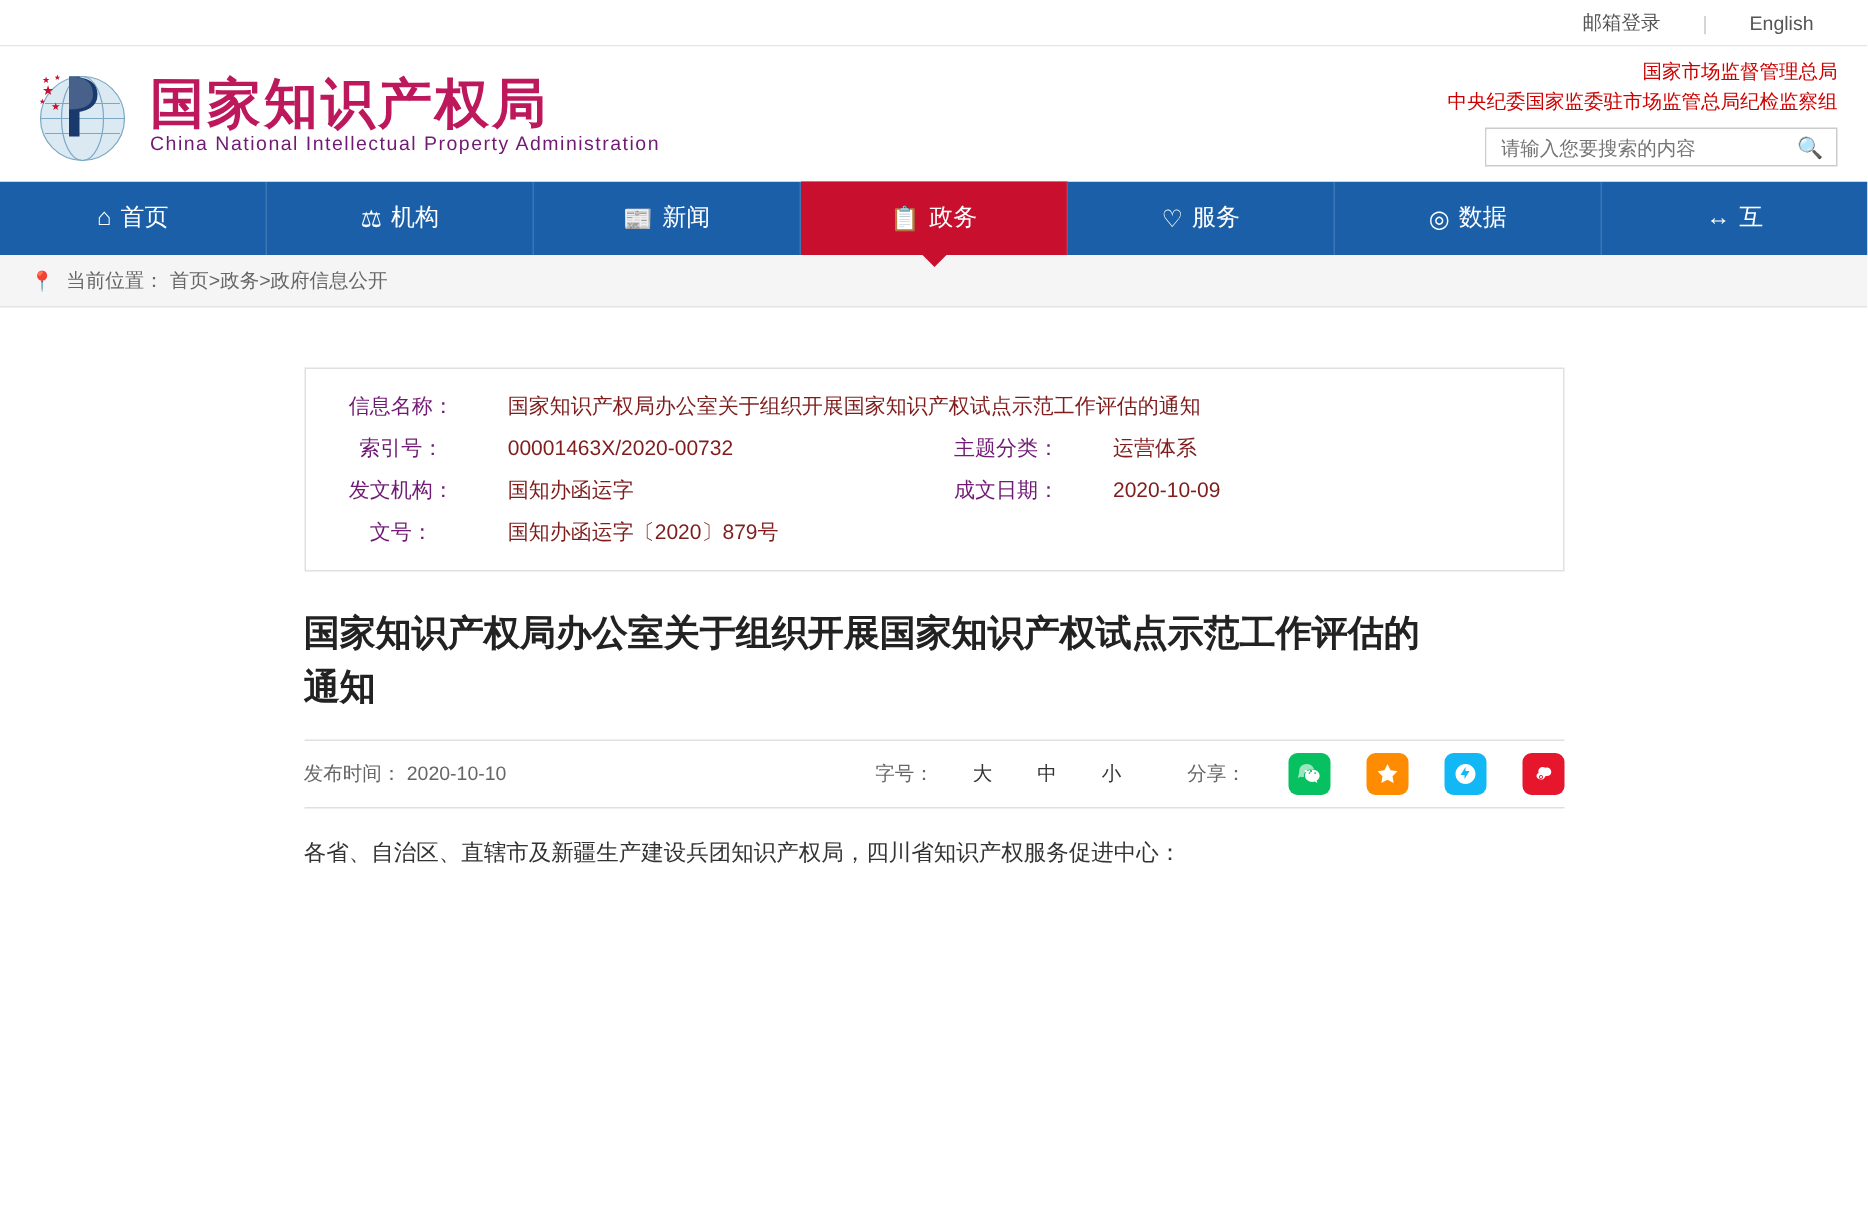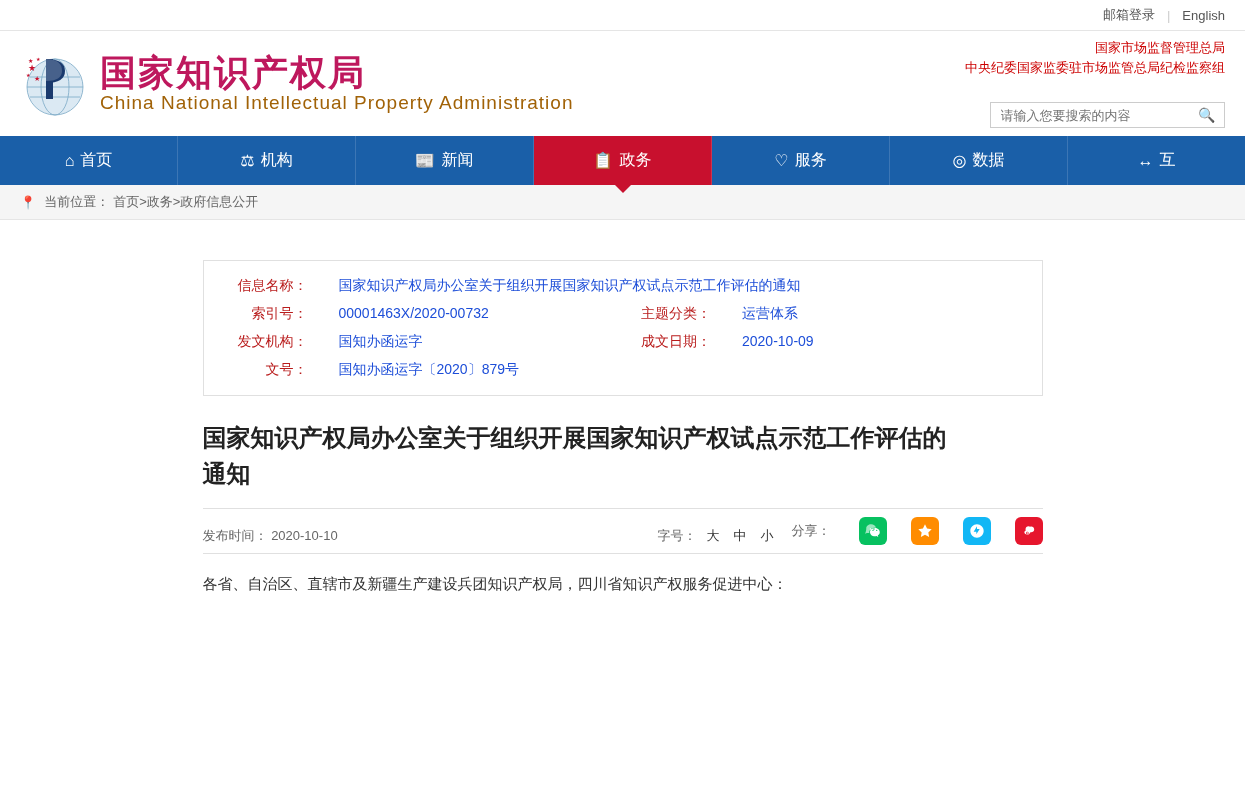--- a/index.html
+++ b/index.html
@@ -5,24 +5,24 @@
     * { box-sizing: border-box; margin: 0; padding: 0; }
     body { font-family: 'Microsoft YaHei', SimSun, Arial, sans-serif; font-size: 14px; background: #fff; color: #333; }
 
     
     .top-bar {
       background: #fff;
       border-bottom: 1px solid #e5e5e5;
       display: flex;
       justify-content: flex-end;
       align-items: center;
-      padding: 6px 20px;
+      padding: 6px 36px;
       font-size: 13px;
       color: #555;
-      gap: 12px;
+      gap: 28px;
     }
     .top-bar-divider { color: #ccc; }
     .top-bar a { color: #555; text-decoration: none; }
 
     
     .header {
       display: flex;
       align-items: stretch;
       background: #fff;
       padding: 0;
@@ -45,32 +45,32 @@
       flex-direction: column;
     }
     .logo-cn {
       font-size: 36px;
       font-weight: bold;
       color: #be185d;
       letter-spacing: 2px;
       line-height: 1.1;
     }
     .logo-en {
-      font-size: 19px;
-      color: #a16207;
+      font-size: 13px;
+      color: #701a75;
       letter-spacing: 1px;
     }
     .header-right {
       display: flex;
       flex-direction: column;
       justify-content: flex-start;
       align-items: flex-end;
       margin-left: auto;
       padding: 8px 20px;
-      gap: 21px;
+      gap: 4px;
     }
     .header-links {
       display: flex;
       flex-direction: column;
       align-items: flex-end;
       gap: 2px;
     }
     .header-links a {
       color: #c00;
       font-size: 13px;
@@ -166,61 +166,61 @@
       padding: 16px 24px;
     }
     .info-row {
       display: flex;
       align-items: baseline;
       margin-bottom: 10px;
       font-size: 14px;
     }
     .info-row:last-child { margin-bottom: 0; }
     .info-label {
-      color: #b91c1c;
+      color: #701a75;
       white-space: nowrap;
       min-width: 80px;
-      text-align: right;
+      text-align: center;
       margin-right: 8px;
     }
-    .info-value { color: #1d4ed8; padding-left: 23px; }
+    .info-value { color: #7f1d1d; padding-left: 23px; }
     .info-row-split {
       display: flex;
       width: 100%;
       gap: 17px;
     }
     .info-col { flex: 1; display: flex; align-items: baseline; }
     .info-col .info-label { min-width: 80px; }
 
     
     .article-title {
       font-size: 24px;
       font-weight: bold;
       color: #222;
       line-height: 1.5;
       margin: 20px 0 16px;
     }
 
     
     .meta-row {
       display: flex;
-      align-items: flex-end;
+      align-items: center;
       border-top: 1px solid #e0e0e0;
       border-bottom: 1px solid #e0e0e0;
       padding: 8px 0;
       margin-bottom: 16px;
       font-size: 13px;
       color: #666;
     }
     .meta-date { margin-right: auto; }
     .font-size-control {
       display: flex;
       align-items: center;
-      gap: 6px;
-      margin-right: 14px;
+      gap: 22px;
+      margin-right: 40px;
     }
     .font-size-label { color: #666; }
     .font-btn {
       cursor: pointer;
       color: #333;
       text-decoration: none;
       padding: 0 4px;
     }
     .share-area {
       display: flex;

